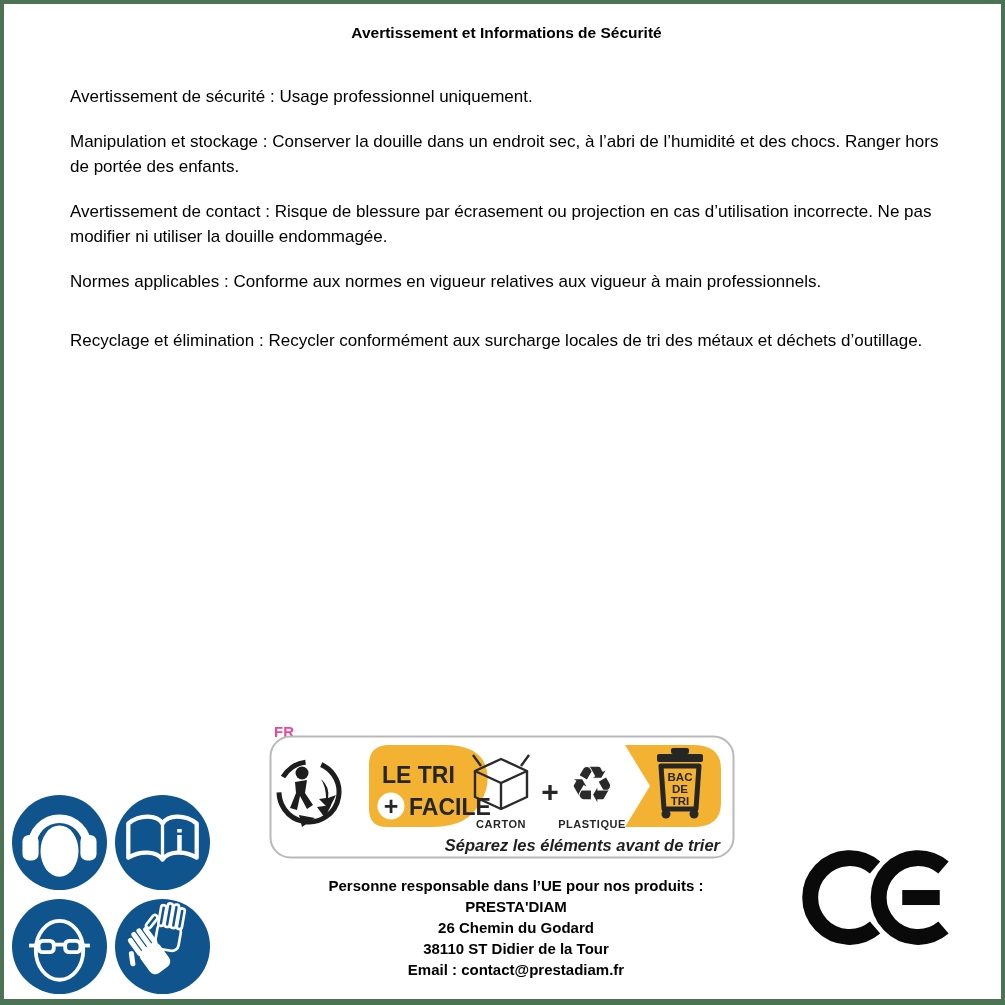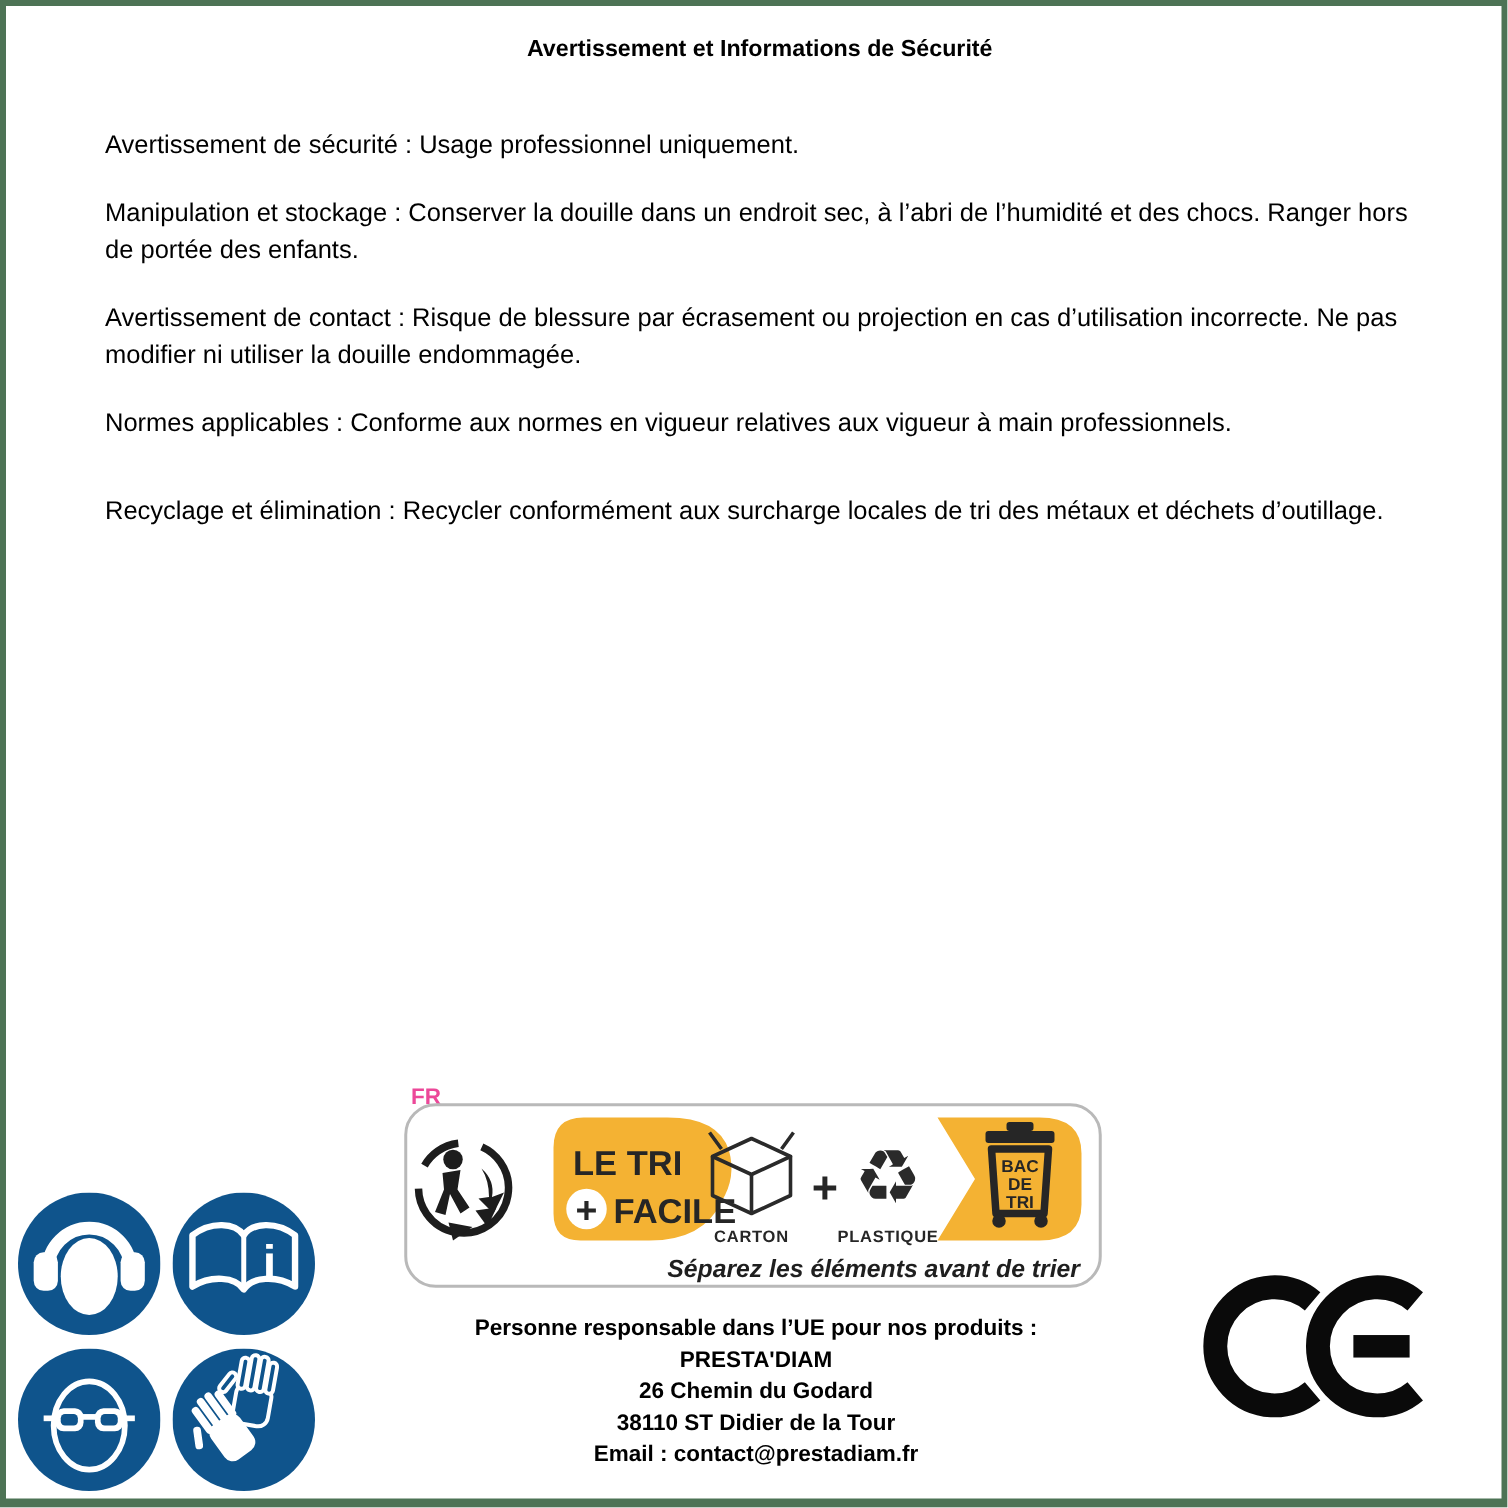--- a/index.html
+++ b/index.html
@@ -31,21 +31,21 @@
     gap:9px 8px;
   }
   .picto { width:95px; height:95px; display:block; }
 
   .fr-label {
     position:absolute; left:270px; top:707px;
     font-size:15px; font-weight:bold; color:#ec4899;margin-top:12px;
   }
   .banner { position:absolute; left:265px; top:731px; }
   .responsible {
-    position:absolute; left:250px; top:871px; width:500px;
+    position:absolute; left:262px; top:871px; width:500px;
     text-align:center; font-size:15px; font-weight:bold; line-height:21px;
   }
   .responsible div { white-space:nowrap; }
   .ce { position:absolute; left:797px; top:843px; }
 
   svg text { font-family:"Liberation Sans", sans-serif; }
 </style>
 </head>
 <body>
 

